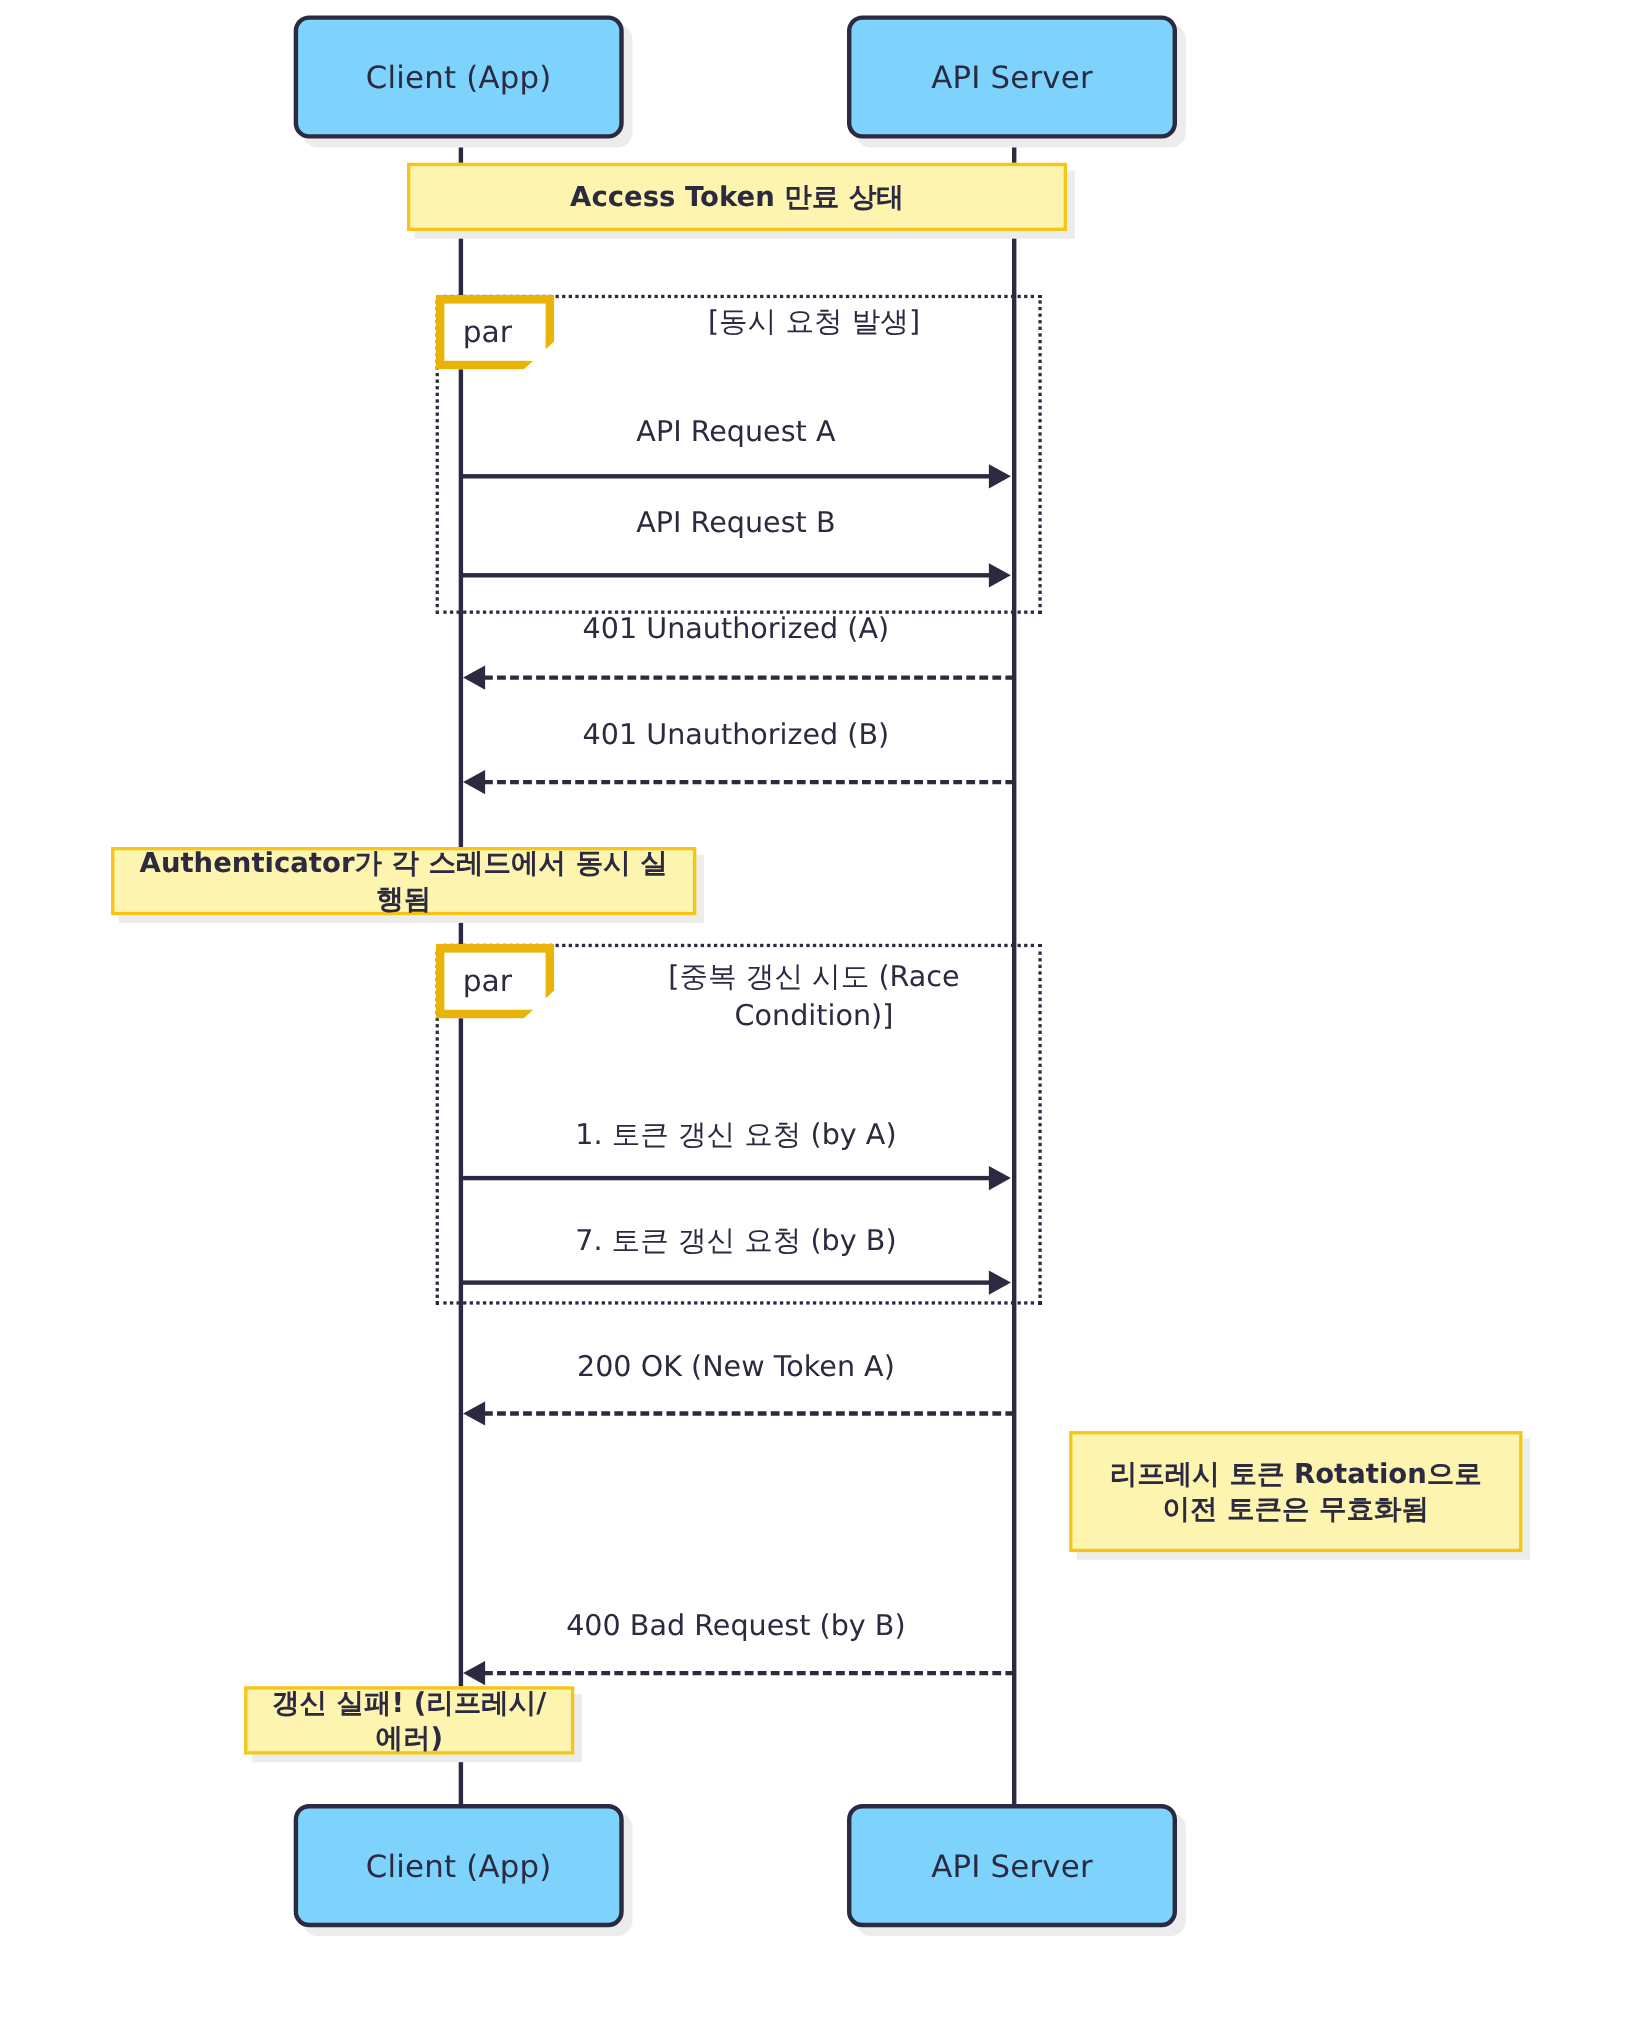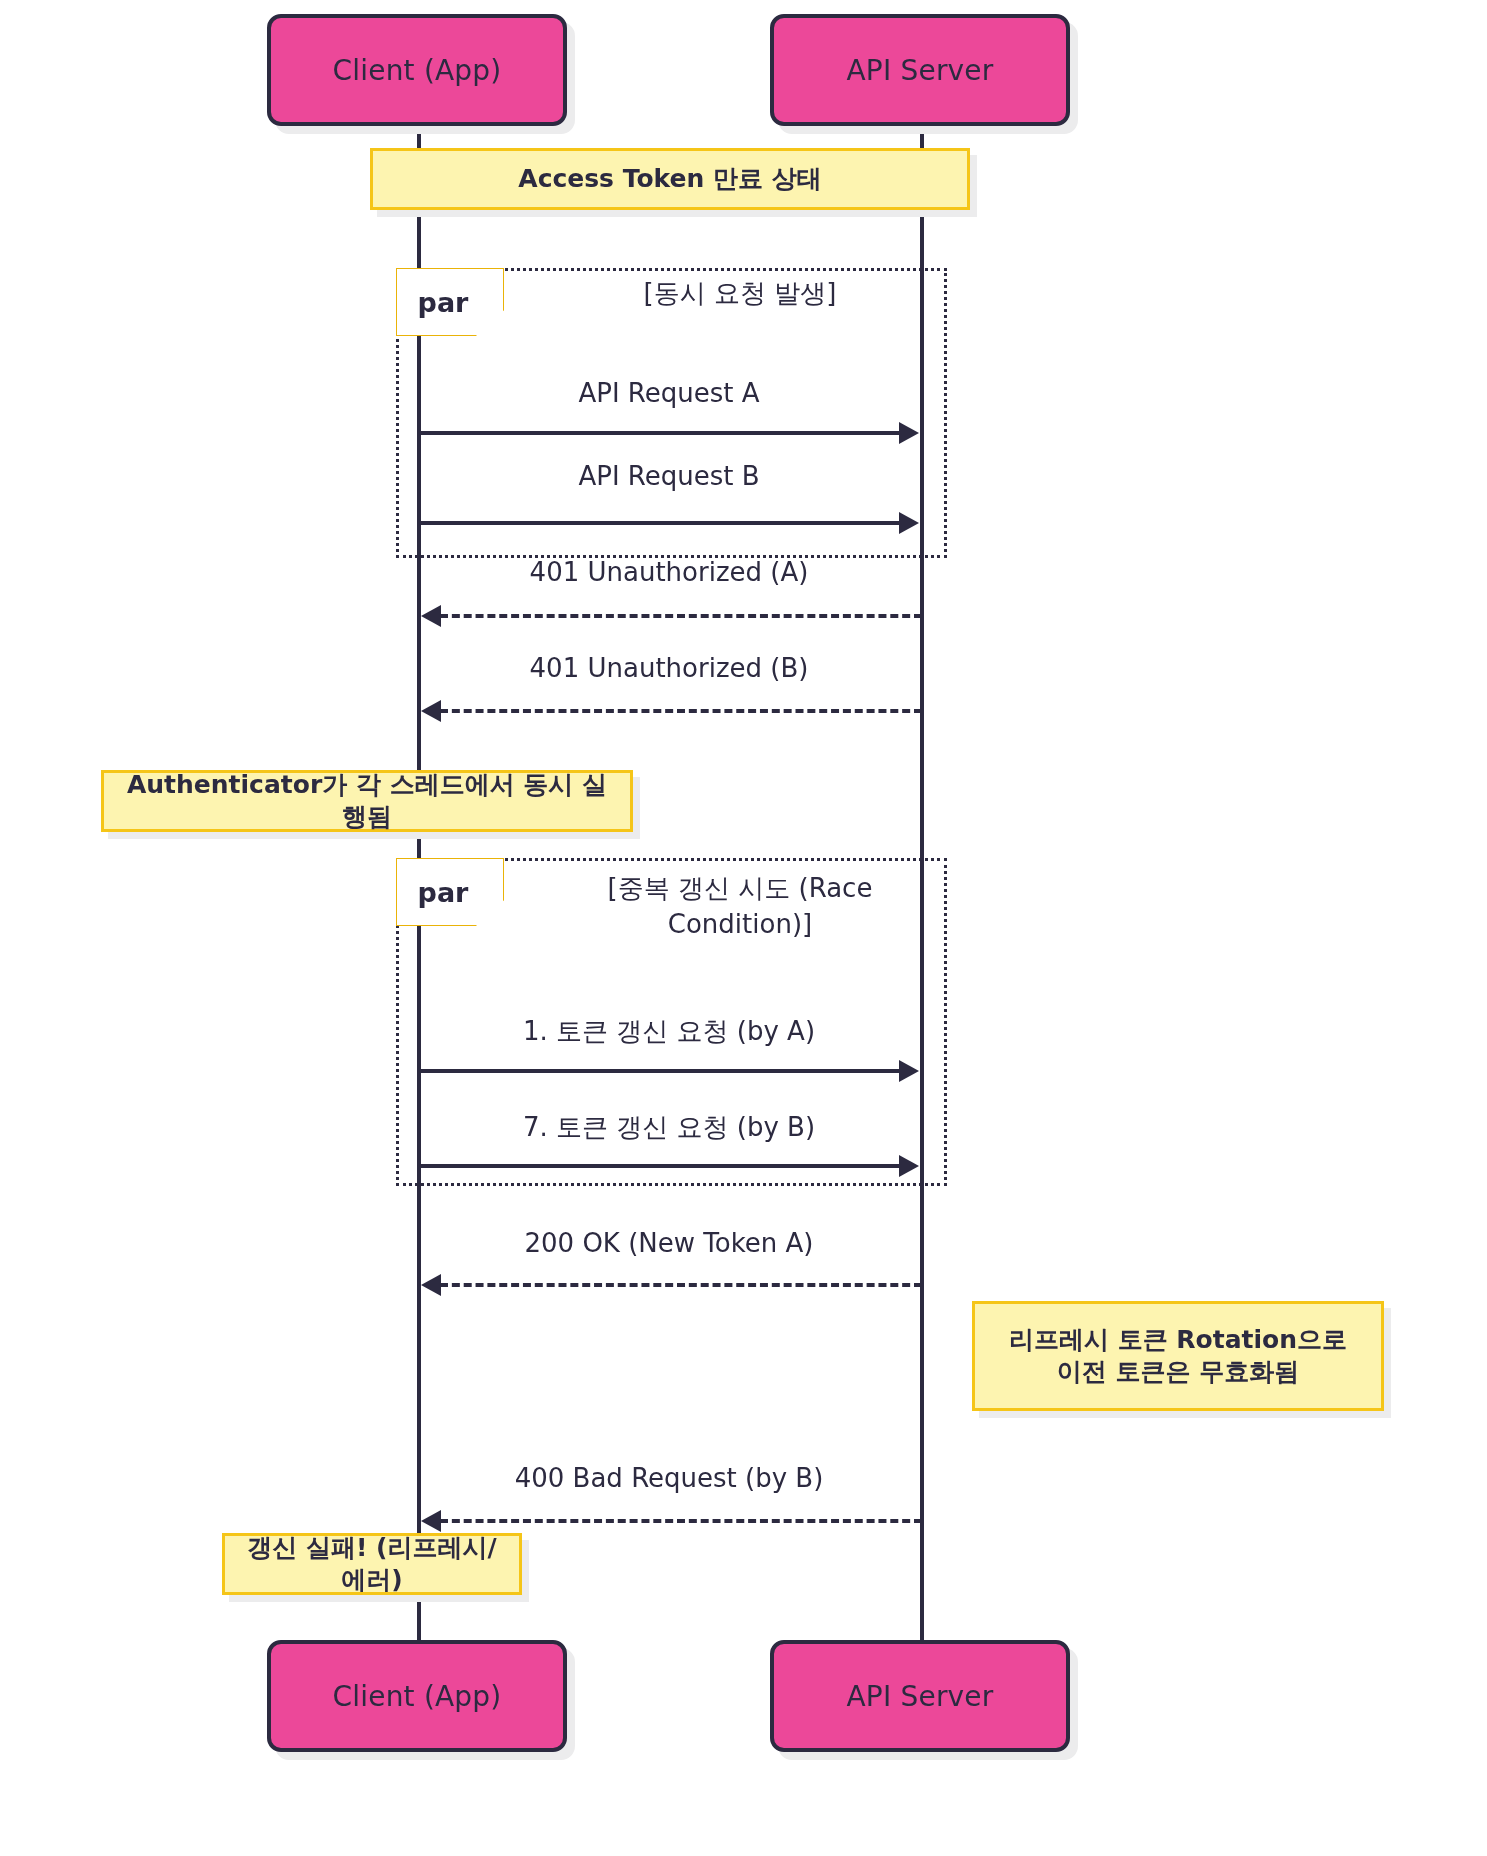--- a/index.html
+++ b/index.html
@@ -18,21 +18,21 @@
     background: #ffffff;
     overflow: hidden;
   }
 
   
   .actor-box {
     position: absolute;
     box-sizing: border-box;
     border: 4px solid #2c2a40;
     border-radius: 14px;
-    background: #ec4899;
+    background: #7dd3fc;
     box-shadow: 8px 8px 0 0 #ececed;
     display: flex;
     align-items: center;
     justify-content: center;
   }
   .actor-label {
     font-size: 28px;
     color: #2c2a40;
     letter-spacing: 0.2px;
     white-space: nowrap;
@@ -69,28 +69,27 @@
   .frag {
     position: absolute;
     box-sizing: border-box;
     border: 3px dotted #2c2a40;
     background: transparent;
   }
   .frag-tag {
     position: absolute;
     box-sizing: border-box;
     background: #ffffff;
-    border: 1px solid #eab308;
+    border: 8px solid #eab308;
     box-shadow: 7px 7px 0 0 #ececed;
     display: flex;
     align-items: center;
     justify-content: center;
     -webkit-clip-path: polygon(0 0, 100% 0, 100% 62%, 74% 100%, 0 100%);
     clip-path: polygon(0 0, 100% 0, 100% 62%, 74% 100%, 0 100%);
-    font-weight: bold;
   }
   .frag-tag-label {
     font-size: 27px;
     color: #2c2a40;
     padding-right: 14px;
   }
   .frag-cond {
     position: absolute;
     font-size: 26px;
     color: #2c2a40;

